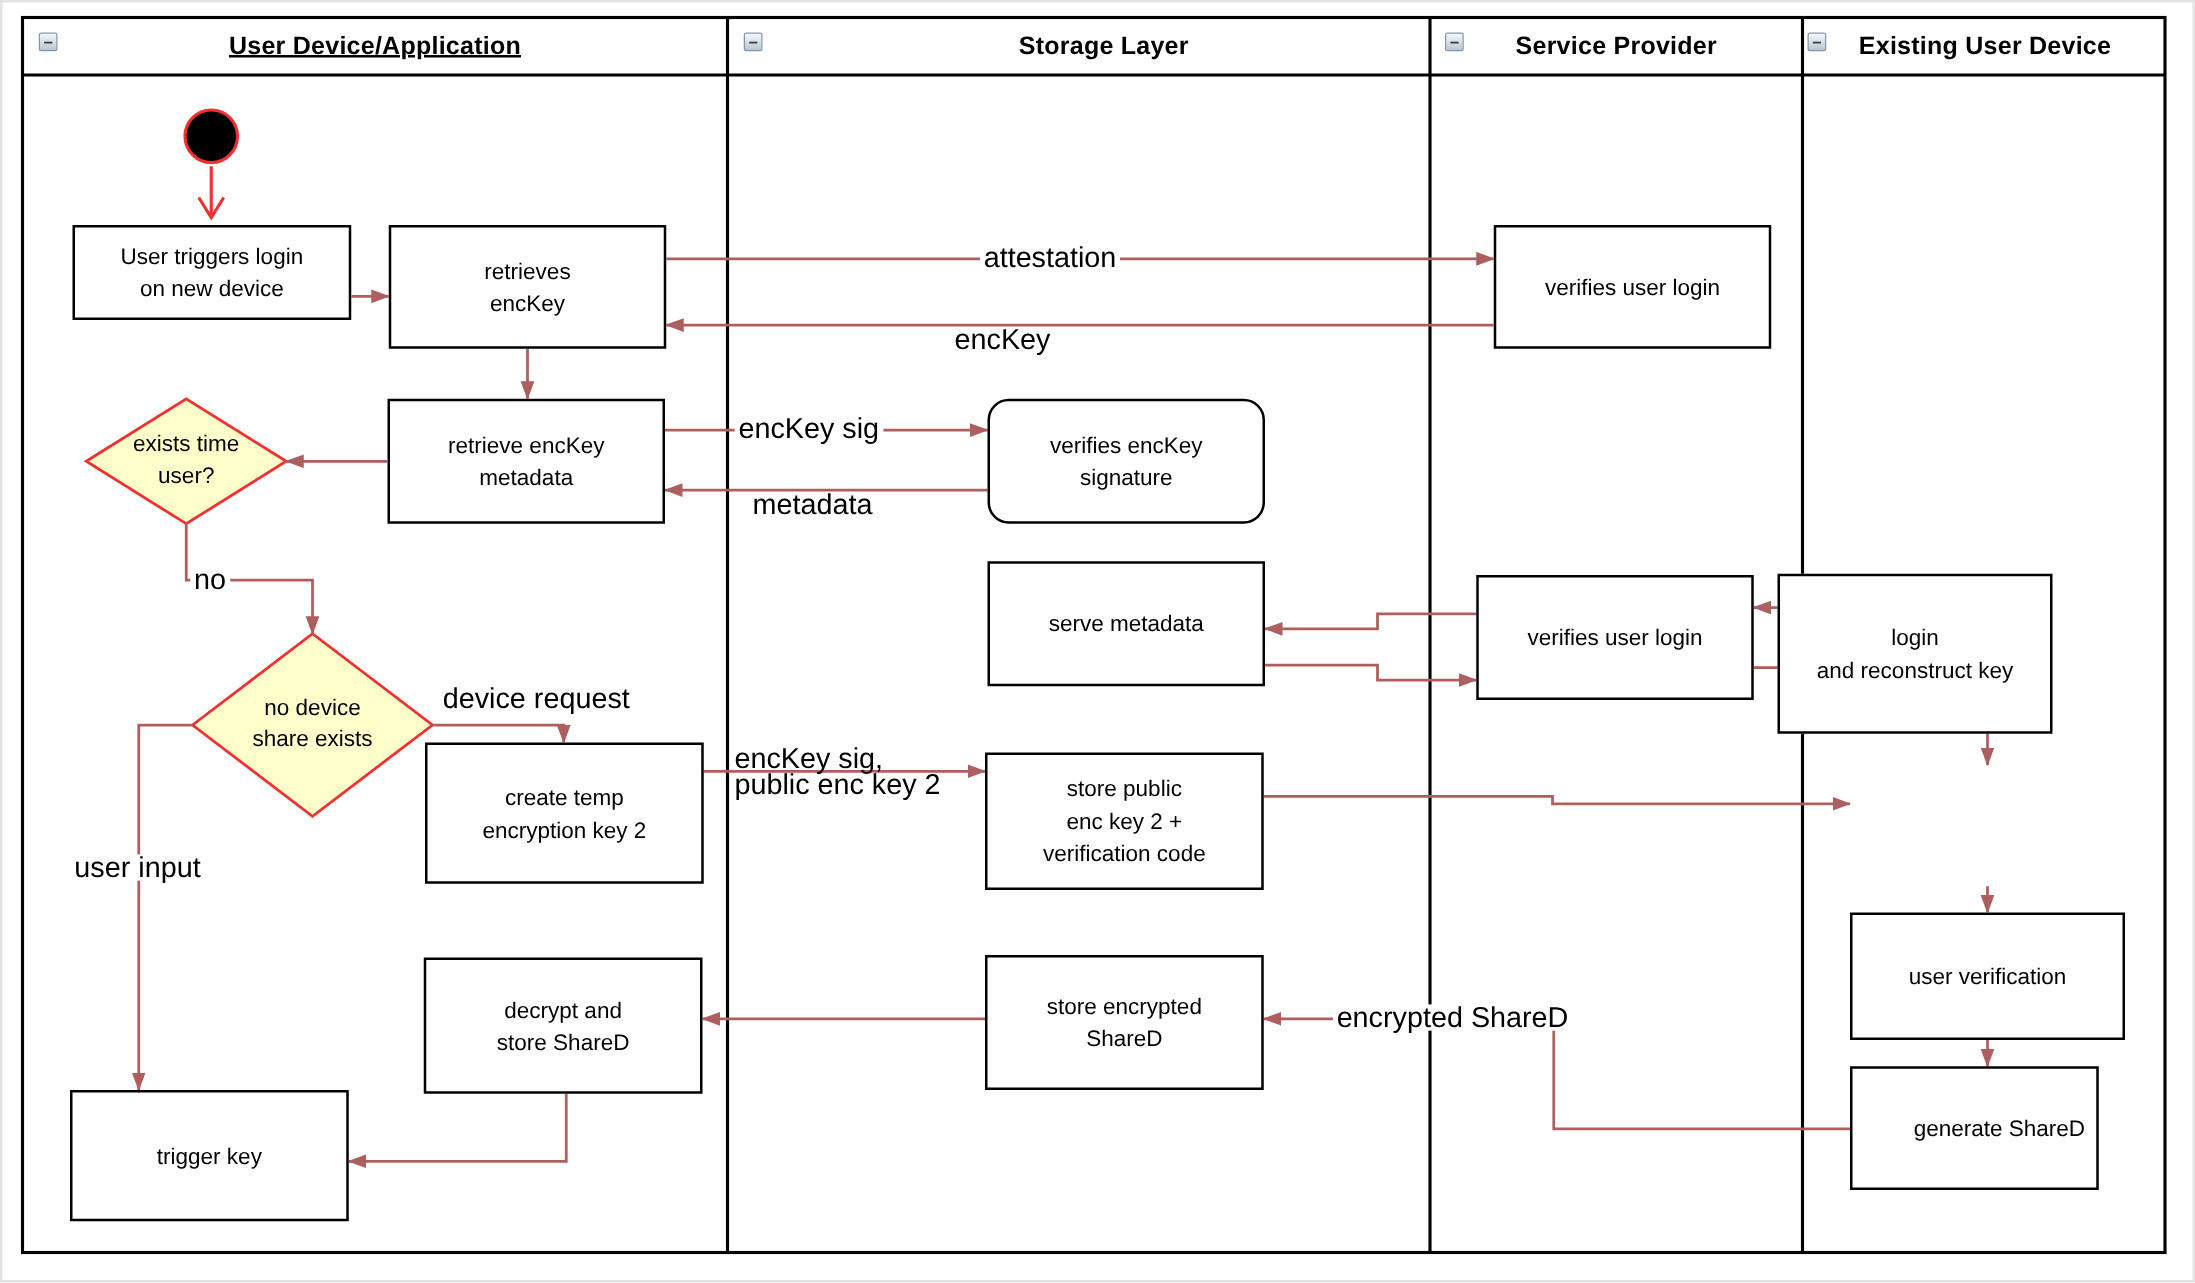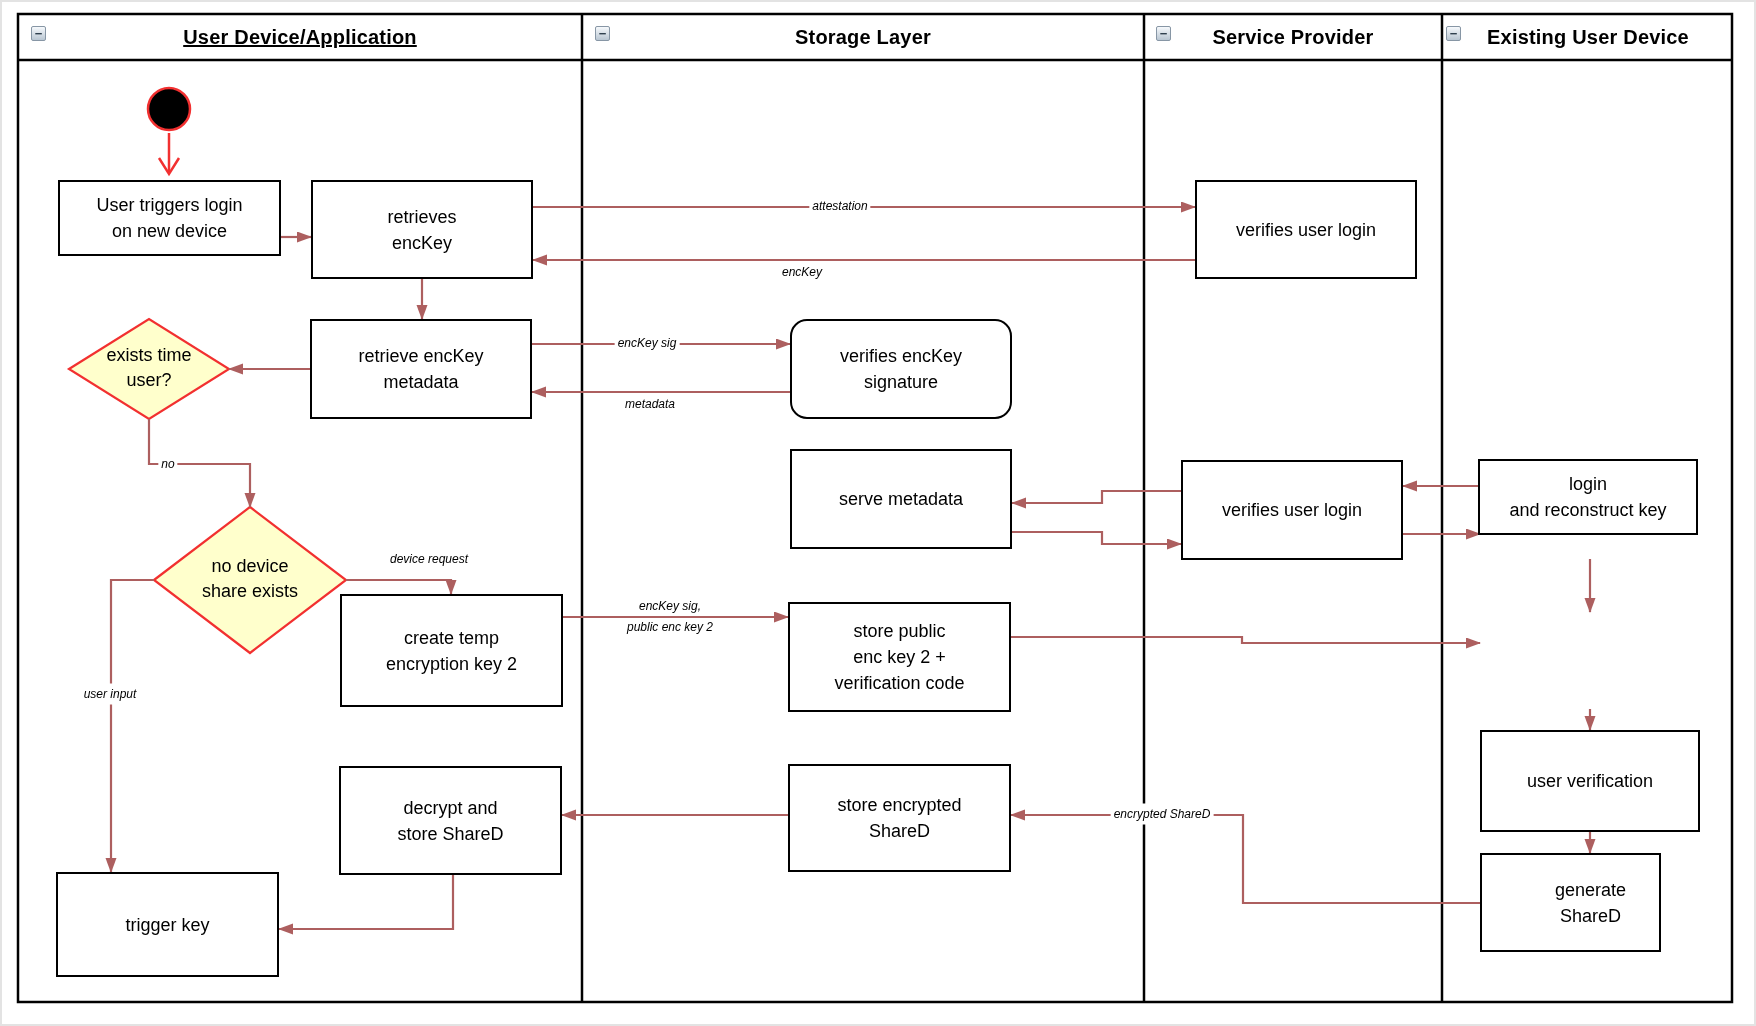--- a/index.html
+++ b/index.html
@@ -37,22 +37,22 @@
   .node{
     position:absolute;box-sizing:border-box;border:2.5px solid #000;background:#fff;
     display:flex;align-items:center;justify-content:center;text-align:center;
     font-size:18px;line-height:26px;color:#000;white-space:pre-line;
   }
   .dlabel{
     position:absolute;transform:translate(-50%,-50%);text-align:center;
     font-size:18px;line-height:25px;color:#000;white-space:pre-line;
   }
   .elabel{
-    position:absolute;transform:translate(-50%,-50%);text-align:center;
-    font-size:12px;line-height:21px;color:#000;white-space:pre-line;font-style:italic;
+    position:absolute;transform:translate(-50%,-50%);
+    font-size:23px;line-height:21px;color:#000;white-space:pre-line;
   }
   .wbg{background:#fff;padding:0 3px;}
 </style>
 </head>
 <body>
 
 <div id="canvas">
 
   <svg id="wires" viewBox="0 0 1756 1026">
     <defs>
@@ -96,48 +96,48 @@
     <path class="edge" marker-end="url(#arrConn)" d="M1478,901 L1241,901 L1241,813 L1009,813"></path>
     <path class="edge" marker-end="url(#arrConn)" d="M786,813 L560,813"></path>
     <path class="edge" marker-end="url(#arrConn)" d="M451,873 L451,927 L277,927"></path>
     <path class="edge" marker-end="url(#arrConn)" d="M152,578 L109,578 L109,870"></path>
   </svg>
 
   <div class="collapse-icon" style="left:29px;top:24px;">−</div>
   <div class="lane-header" style="left:16px;width:564px;text-decoration:underline;">User Device/Application</div>
 
   <div class="collapse-icon" style="left:593px;top:24px;">−</div>
-  <div class="lane-header" style="left:580px;width:562px;">Storage Layer</div>
+  <div class="lane-header" style="left:580px;width:562px;padding-left:20px;">Storage Layer</div>
 
   <div class="collapse-icon" style="left:1154px;top:24px;">−</div>
   <div class="lane-header" style="left:1142px;width:298px;">Service Provider</div>
 
   <div class="collapse-icon" style="left:1444px;top:24px;">−</div>
   <div class="lane-header" style="left:1442px;width:288px;">Existing User Device</div>
 
   <div class="node" style="left:56px;top:178px;width:223px;height:76px;">User triggers login
 on new device</div>
   <div class="node" style="left:309px;top:178px;width:222px;height:99px;">retrieves
 encKey</div>
   <div class="node" style="left:1193px;top:178px;width:222px;height:99px;">verifies user login</div>
   <div class="node" style="left:308px;top:317px;width:222px;height:100px;">retrieve encKey
 metadata</div>
   <div class="node" style="left:788px;top:317px;width:222px;height:100px;border-radius:17px;">verifies encKey
 signature</div>
   <div class="node" style="left:788px;top:447px;width:222px;height:100px;">serve metadata</div>
   <div class="node" style="left:1179px;top:458px;width:222px;height:100px;">verifies user login</div>
-  <div class="node" style="left:1476px;top:457px;width:220px;height:76px;">login
+  <div class="node" style="left:1420px;top:457px;width:220px;height:128px;">login
 and reconstruct key</div>
   <div class="node" style="left:338px;top:592px;width:223px;height:113px;">create temp
 encryption key 2</div>
   <div class="node" style="left:786px;top:600px;width:223px;height:110px;">store public
 enc key 2 +
 verification code</div>
   <div class="node" style="left:1478px;top:728px;width:220px;height:102px;">user verification</div>
-  <div class="node" style="left:1478px;top:851px;width:181px;height:99px;padding-left:40px;">generate ShareD</div>
+  <div class="node" style="left:1478px;top:851px;width:199px;height:99px;padding-left:40px;">generate ShareD</div>
   <div class="node" style="left:337px;top:764px;width:223px;height:109px;">decrypt and
 store ShareD</div>
   <div class="node" style="left:786px;top:762px;width:223px;height:108px;">store encrypted
 ShareD</div>
   <div class="node" style="left:54px;top:870px;width:223px;height:105px;">trigger key</div>
 
   <div class="dlabel" style="left:147px;top:366px;">exists time
 user?</div>
   <div class="dlabel" style="left:248px;top:577px;">no device
 share exists</div>

